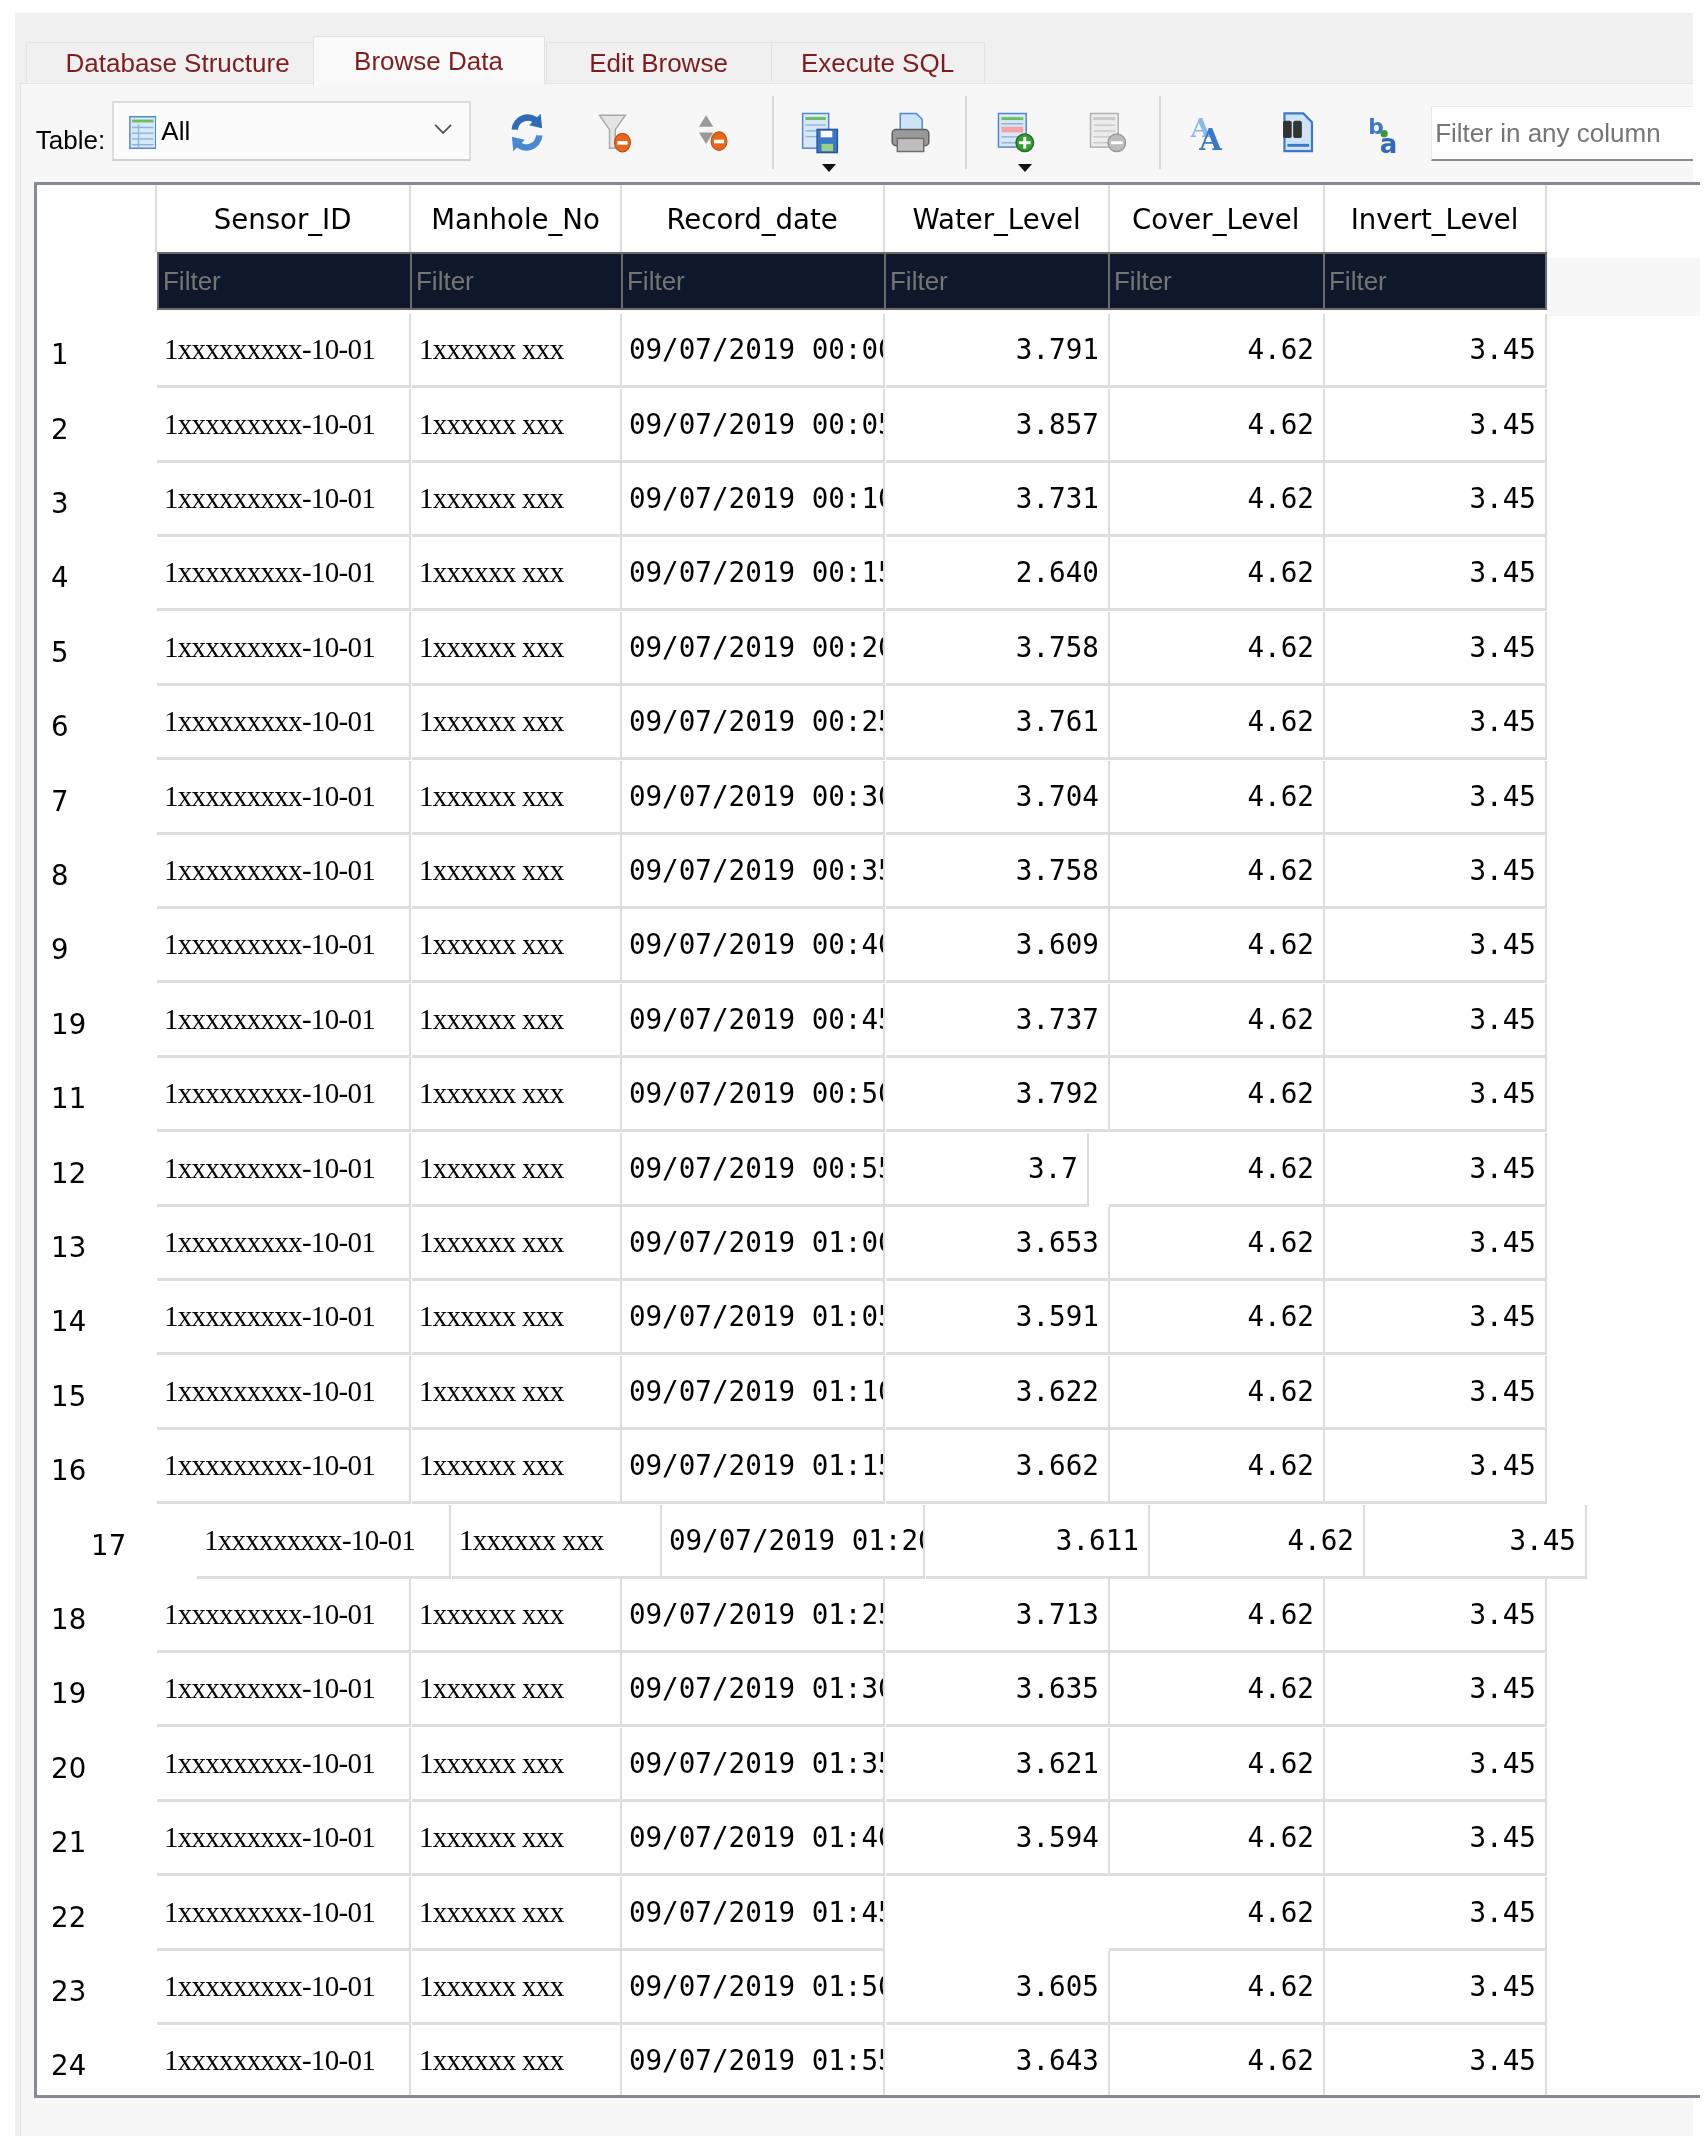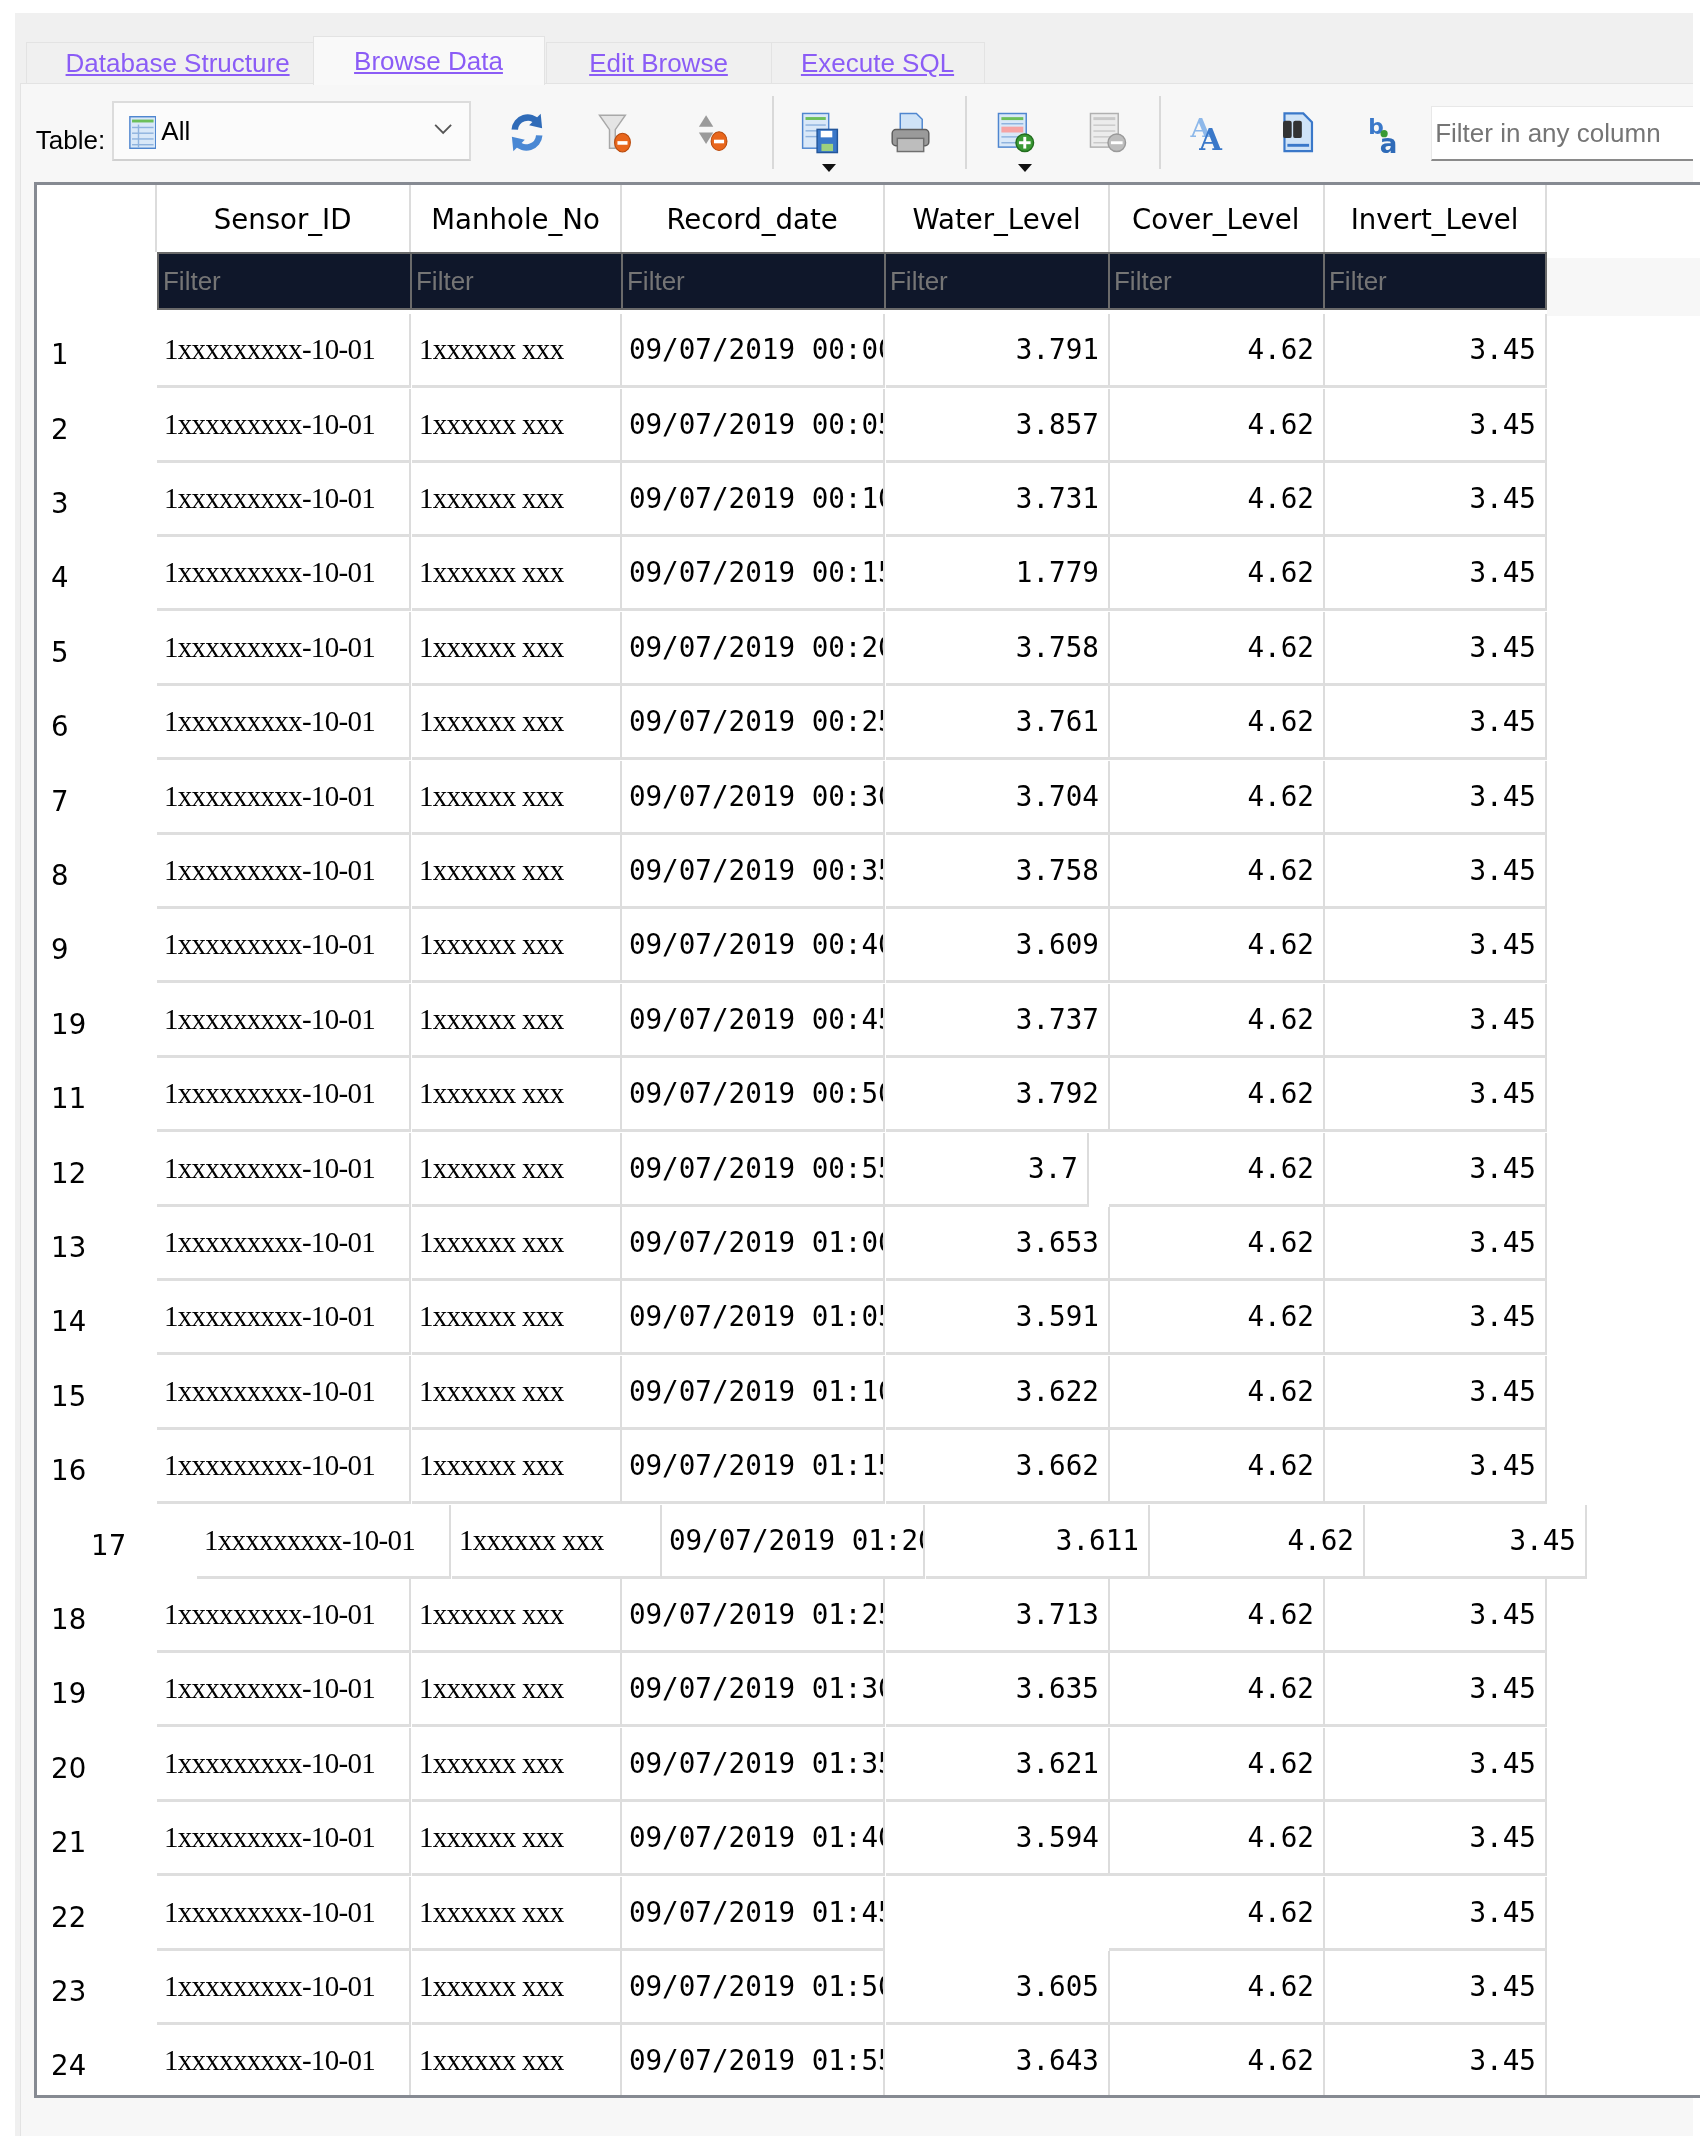--- a/index.html
+++ b/index.html
@@ -9,23 +9,22 @@
   }
   .window {
     position: absolute; left: 14.5px; top: 13px; width: 1678px; height: 2123px;
     background: #f0f0f0;
   }
   
   .tabbar { position: absolute; left: 0; top: 14.5px; height: 57px; width: 100%; }
   .tab {
     position: absolute; top: 14.5px; height: 42px; background: #f0f0f0;
     border: 1.5px solid #e3e3e3; border-bottom: none; box-sizing: border-box;
-    font-size: 26px; display: flex; align-items: center; justify-content: center; color: #8b5cf6;
+    font-size: 26px; display: flex; align-items: center; justify-content: center; color: #7f1d1d;
     font-family: "Liberation Sans", sans-serif;
-    text-decoration: underline;
   }
   .tab.active { top: 8.7px; height: 49px; background: #f9f9f9; border-color: #e3e3e3; z-index: 2; }
   .tab-0 { left: 11.6px; width: 303px; }
   .tab-1 { left: 298px; width: 232px; }
   .tab-2 { left: 531px; width: 226px; }
   .tab-3 { left: 756px; width: 214px; }
   
   .panel {
     position: absolute; left: 5.8px; top: 70px; right: 0; bottom: 0;
     background: #f7f7f7; border-left: 1.5px solid #e3e3e3; border-top: 1.5px solid #e3e3e3;
@@ -293,21 +292,21 @@
     <div class="dcell mono" style="left:585px;width:263px">09/07/2019 00:10</div>
     <div class="dcell mono num" style="left:849px;width:224px">3.731</div>
     <div class="dcell mono num" style="left:1072px;width:216px">4.62</div>
     <div class="dcell mono num" style="left:1288px;width:222px">3.45</div>
   </div>
             <div class="drow" style="top: 352px; width: 1510px;">
     <div class="rownum">4</div>
     <div class="dcell dense" style="left:120px;width:254px">1xxxxxxxxx-10-01</div>
     <div class="dcell dense" style="left:375px;width:210px">1xxxxxx xxx</div>
     <div class="dcell mono" style="left:585px;width:263px">09/07/2019 00:15</div>
-    <div class="dcell mono num" style="left:849px;width:224px">1.779</div>
+    <div class="dcell mono num" style="left:849px;width:224px">2.640</div>
     <div class="dcell mono num" style="left:1072px;width:216px">4.62</div>
     <div class="dcell mono num" style="left:1288px;width:222px">3.45</div>
   </div>
             <div class="drow" style="top: 427px; width: 1510px;">
     <div class="rownum">5</div>
     <div class="dcell dense" style="left:120px;width:254px">1xxxxxxxxx-10-01</div>
     <div class="dcell dense" style="left:375px;width:210px">1xxxxxx xxx</div>
     <div class="dcell mono" style="left:585px;width:263px">09/07/2019 00:20</div>
     <div class="dcell mono num" style="left:849px;width:224px">3.758</div>
     <div class="dcell mono num" style="left:1072px;width:216px">4.62</div>

